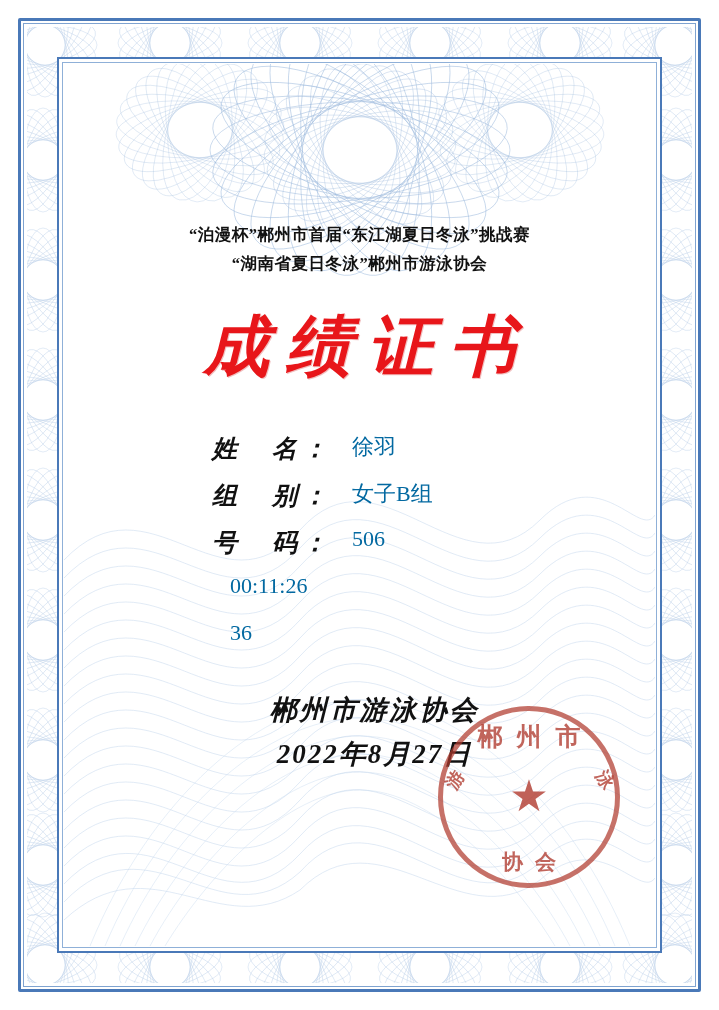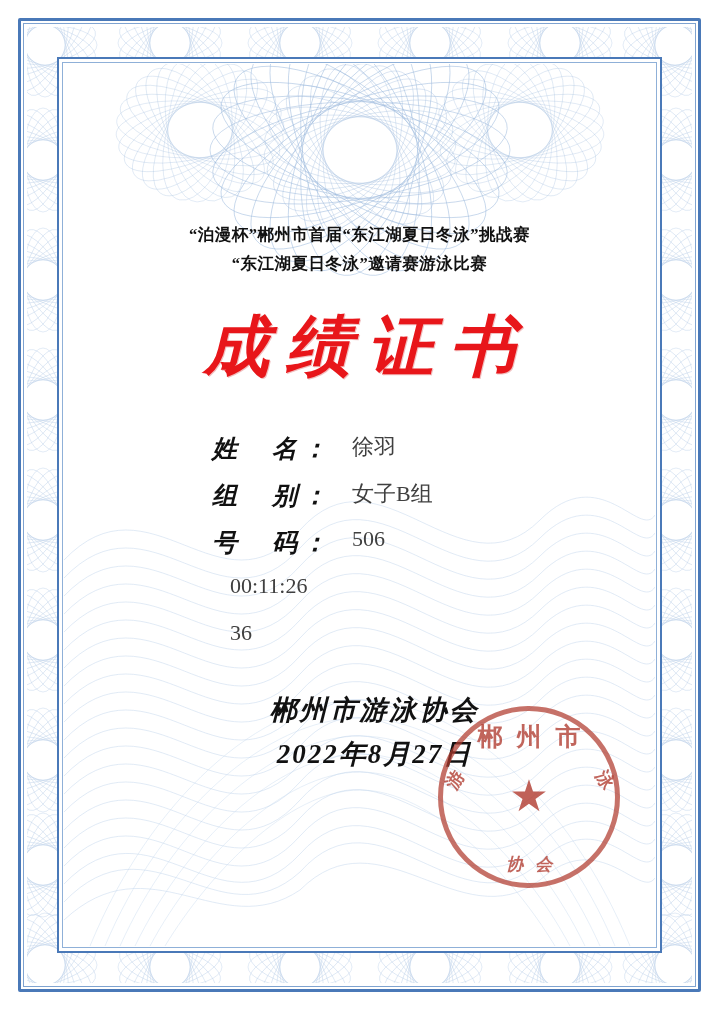--- a/index.html
+++ b/index.html
@@ -125,21 +125,21 @@
     font-family: "Liberation Serif", serif;
     font-weight: bold;
     font-style: italic;
     font-size: 25px;
     color: #111111;
     letter-spacing: 5px;
   }
   .field-value {
     font-family: "Liberation Serif", serif;
     font-size: 22px;
-    color: #404040;
+    color: #0369a1;
     padding-left: 18px;
   }
 
   .signature {
     position: absolute;
     top: 630px;
     left: 0;
     width: 595px;
     text-align: center;
   }
@@ -224,26 +224,25 @@
     color: rgba(176, 58, 46, 0.78);
     transform: rotate(58deg);
   }
   .seal-text-bottom {
     position: absolute;
     left: 0;
     bottom: 12px;
     width: 182px;
     text-align: center;
     font-family: "Liberation Serif", serif;
-    font-size: 17px;
+    font-size: 21px;
     font-weight: bold;
     color: rgba(176, 58, 46, 0.78);
     letter-spacing: 12px;
     text-indent: 12px;
-    font-style: italic;
   }
 </style>
 </head>
 <body>
 
 <div id="certificate">
 
   <svg class="svg-layer" viewBox="0 0 719 1010" xmlns="http://www.w3.org/2000/svg">
     <defs>
       <clipPath id="innerClip">
@@ -363,21 +362,21 @@
 
   <div class="frame-outer"></div>
   <div class="frame-outer2"></div>
   <div class="frame-inner"></div>
   <div class="frame-inner2"></div>
 
   <div class="content">
 
     <div class="subject-lines">
       <div>“泊漫杯”郴州市首届“东江湖夏日冬泳”挑战赛</div>
-      <div class="subject-line2">“东江湖夏日冬泳”邀请赛游泳比赛</div>
+      <div class="subject-line2">“湖南省夏日冬泳”郴州市游泳协会</div>
     </div>
 
     <div class="main-title">成绩证书</div>
 
     <div class="fields">
       <div class="field-row">
         <div class="field-label">姓　名：</div>
         <div class="field-value">徐羽</div>
       </div>
       <div class="field-row">

